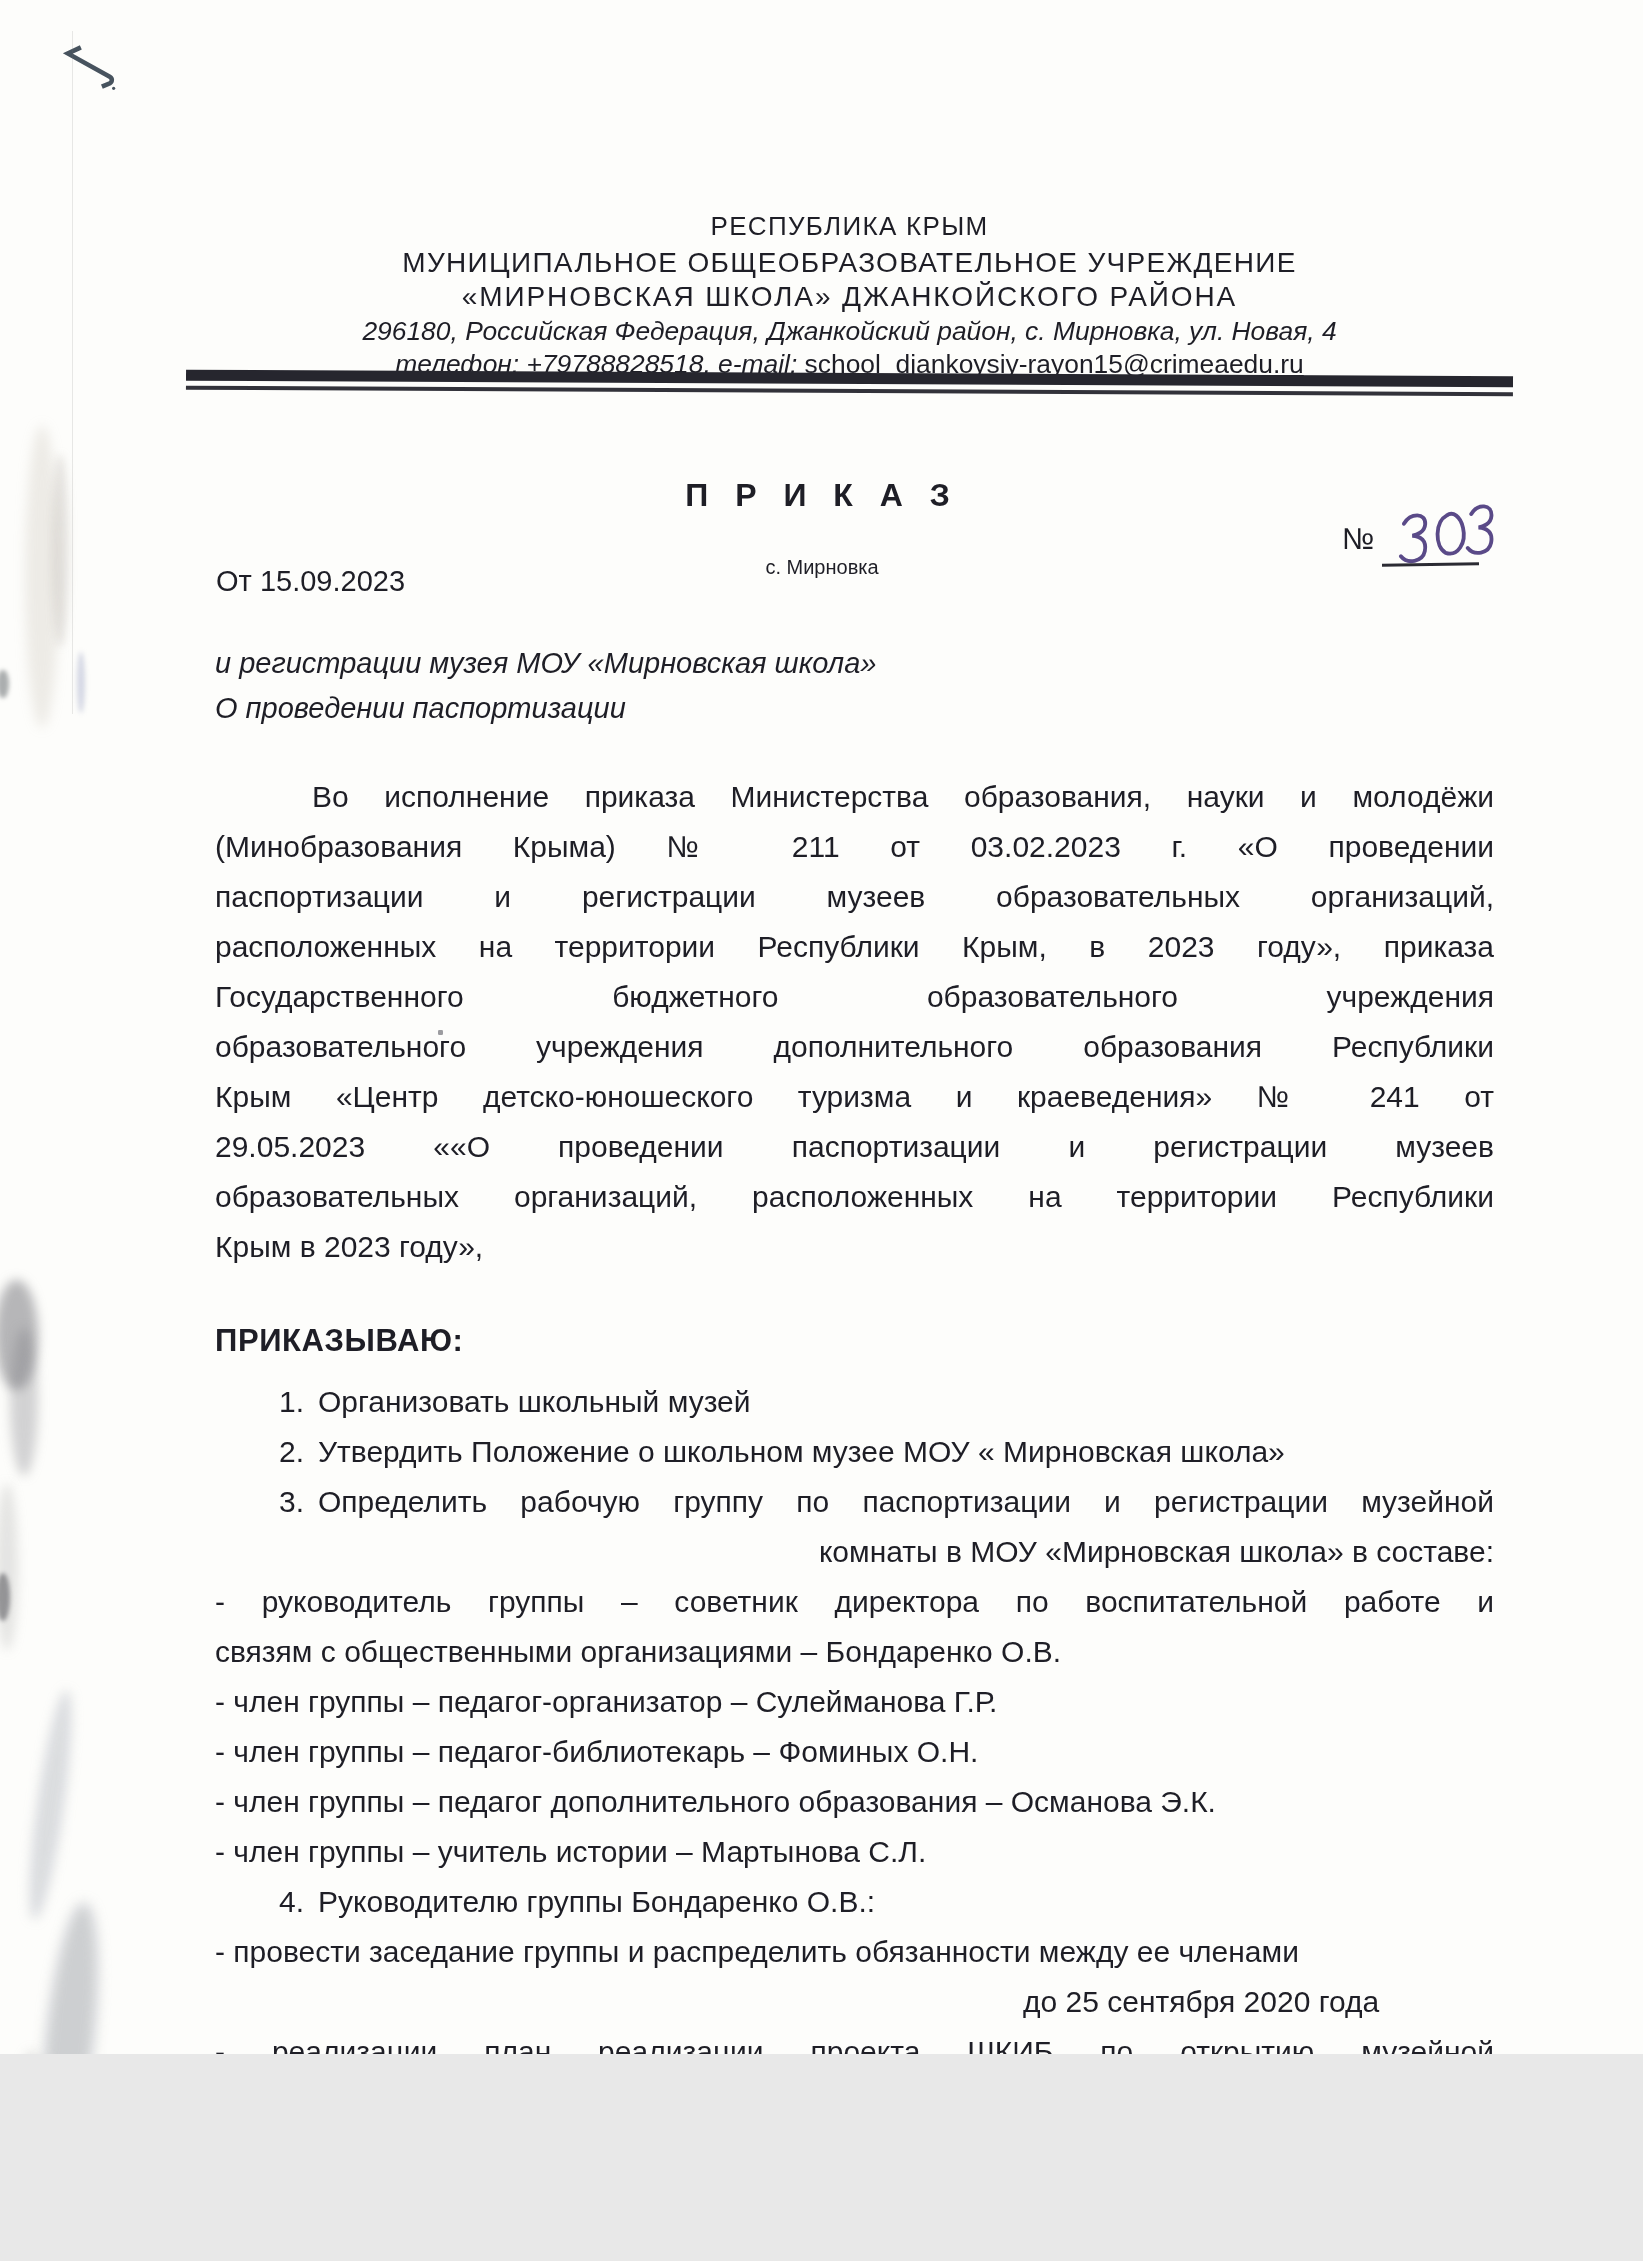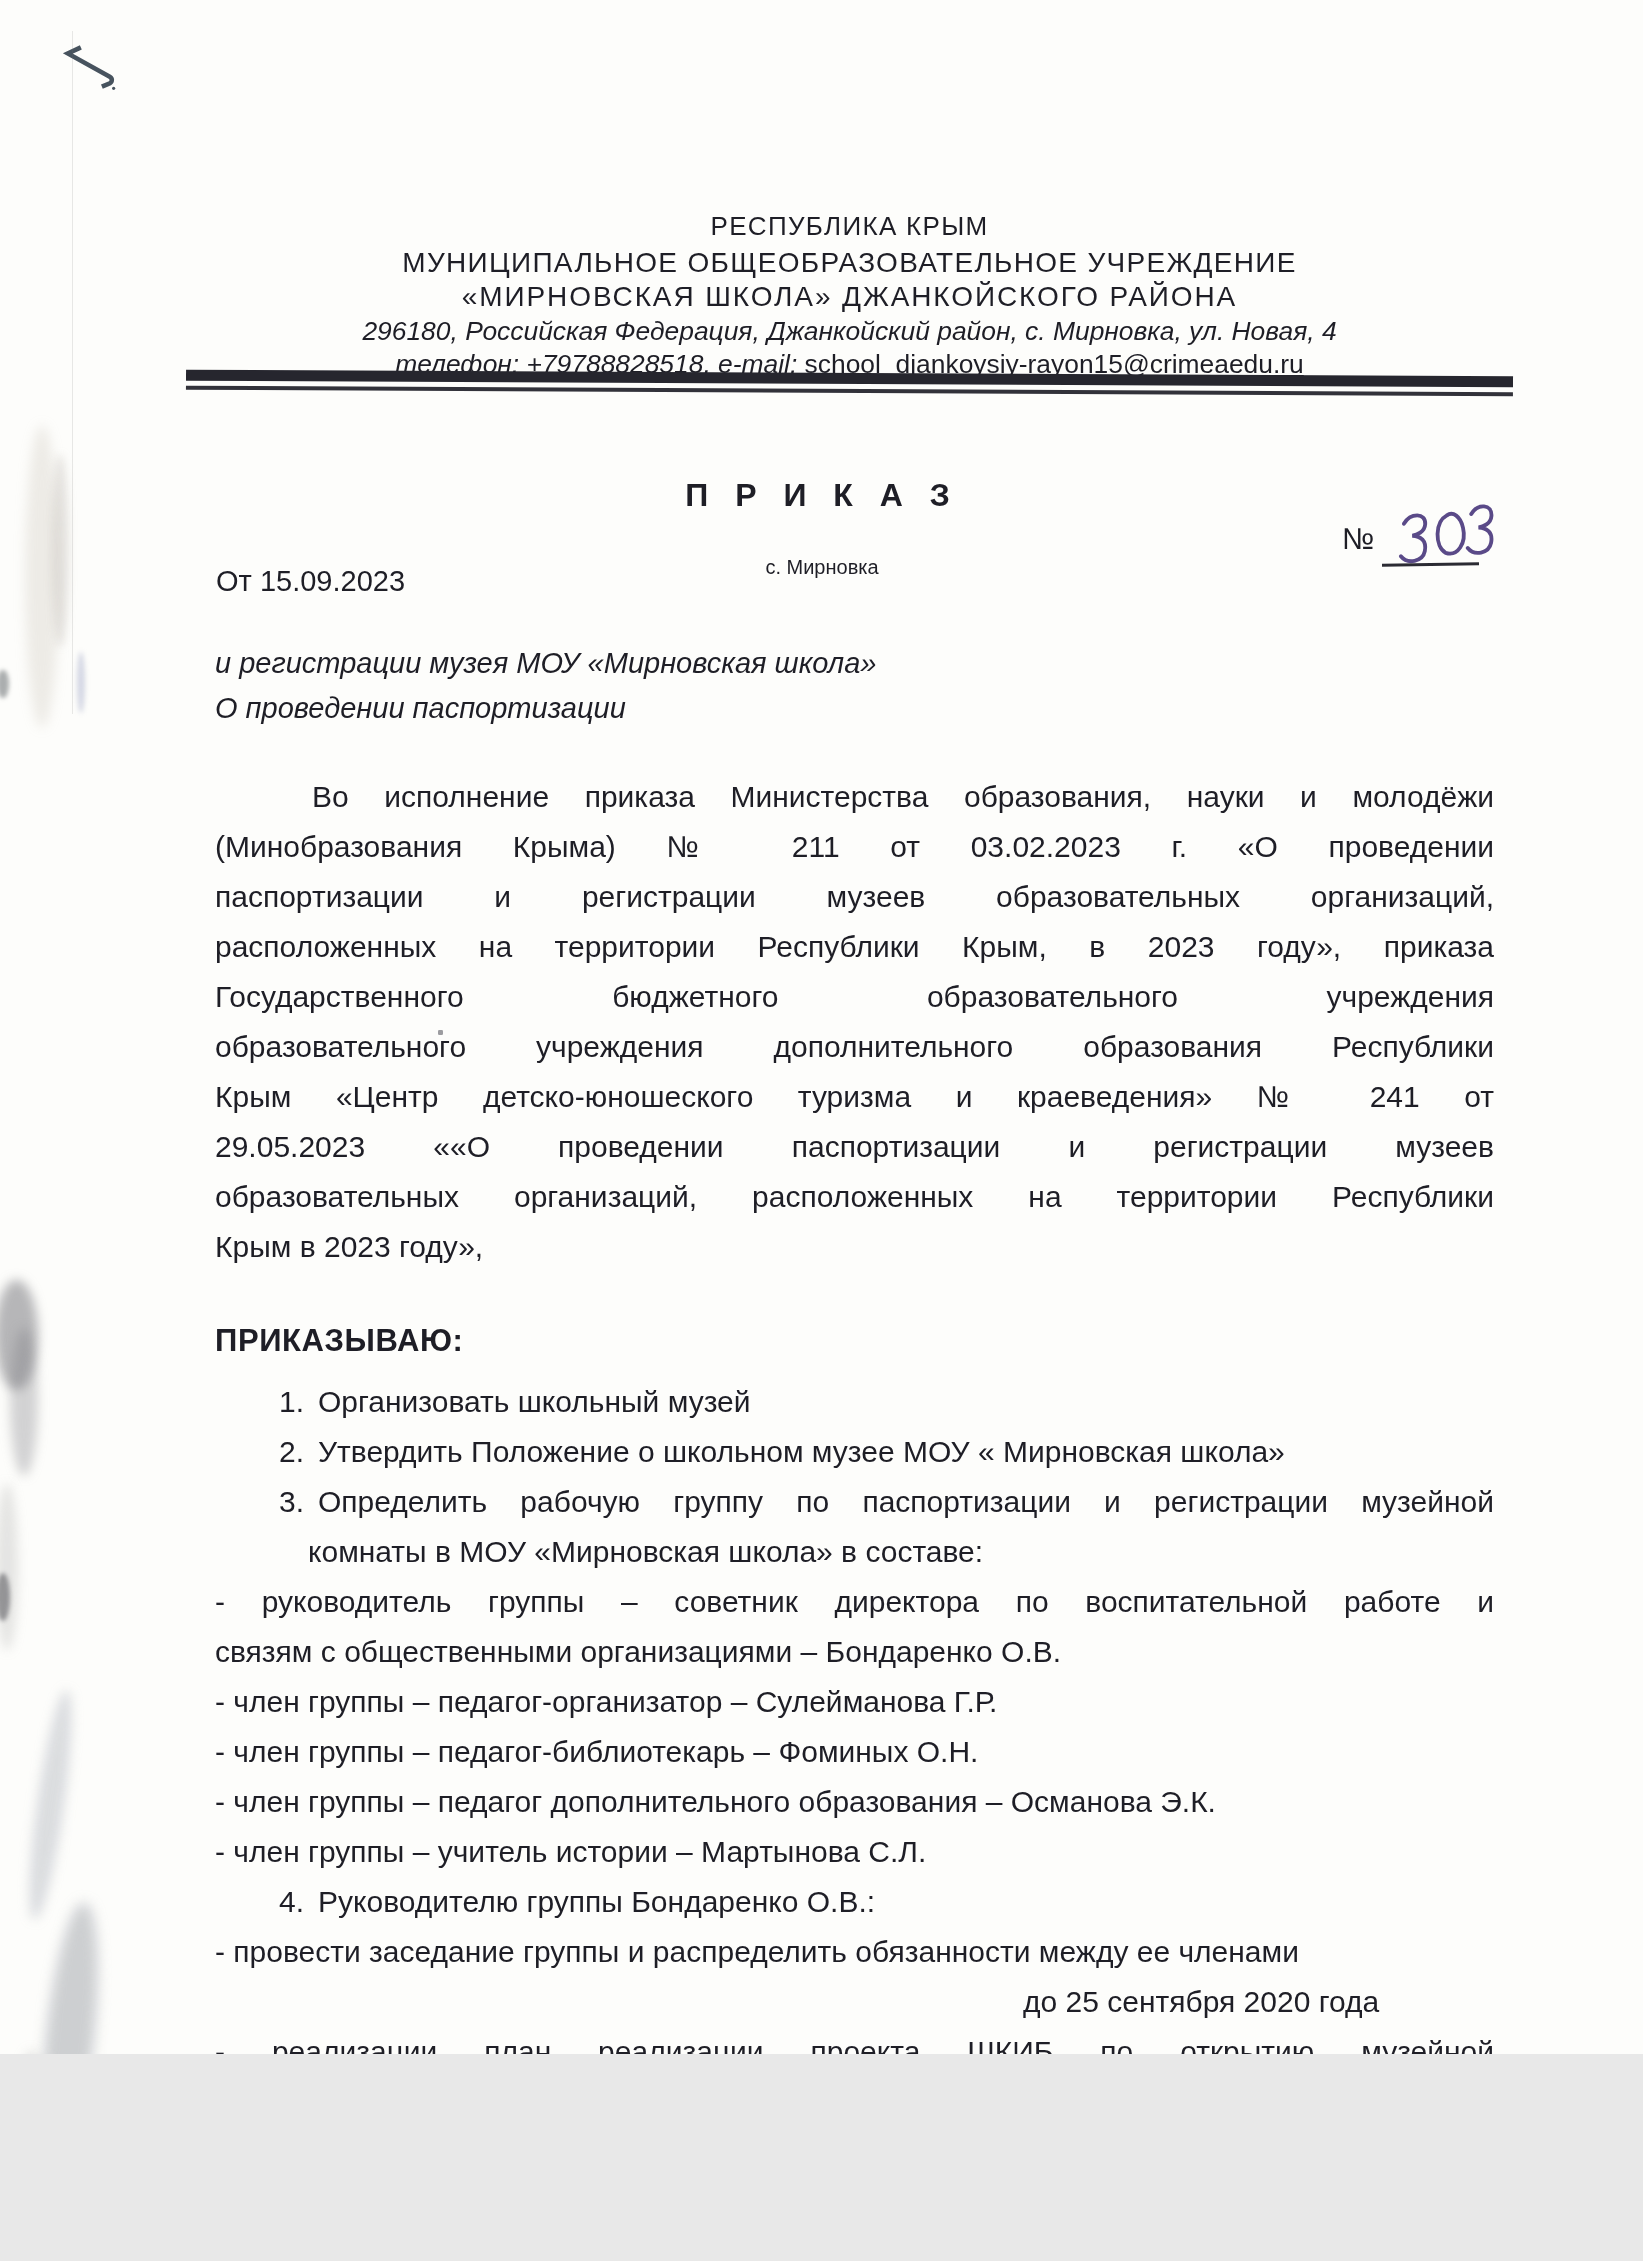--- a/index.html
+++ b/index.html
@@ -44,21 +44,21 @@
     font-size:30px;line-height:50px;
   }
   .jline{text-align:justify;text-align-last:justify;}
   .preamble .indent{text-indent:97px;}
   .resolution{position:absolute;left:215px;top:1323px;font-size:31px;font-weight:bold;letter-spacing:0.6px;}
   .bodylist{
     position:absolute;left:215px;top:1377px;width:1279px;
     font-size:30px;line-height:50px;
   }
   .num-ind{padding-left:64px;}
-  .cont-ind{padding-left:93px;}
+  .cont-ind{padding-left:93px;text-align:right;}
   .num{margin-right:14px;}
   .deadline{padding-left:808px;}
   
   .pen-stroke{position:absolute;left:62px;top:43px;width:71px;height:52px;}
   
   .smudge{position:absolute;border-radius:50%;pointer-events:none;}
   .sm1{left:24.5px;top:425px;width:34px;height:303px;background:rgba(176,166,150,.20);filter:blur(5.8px);}
   .sm2{left:52px;top:454px;width:17px;height:193px;background:rgba(150,142,130,.22);filter:blur(4.5px);}
   .sm3{left:77px;top:652px;width:7.7px;height:61px;background:rgba(120,130,175,.30);filter:blur(2.6px);}
   .sm4{left:-2.6px;top:670px;width:11.6px;height:28px;background:rgba(90,95,100,.50);filter:blur(1.9px);}

